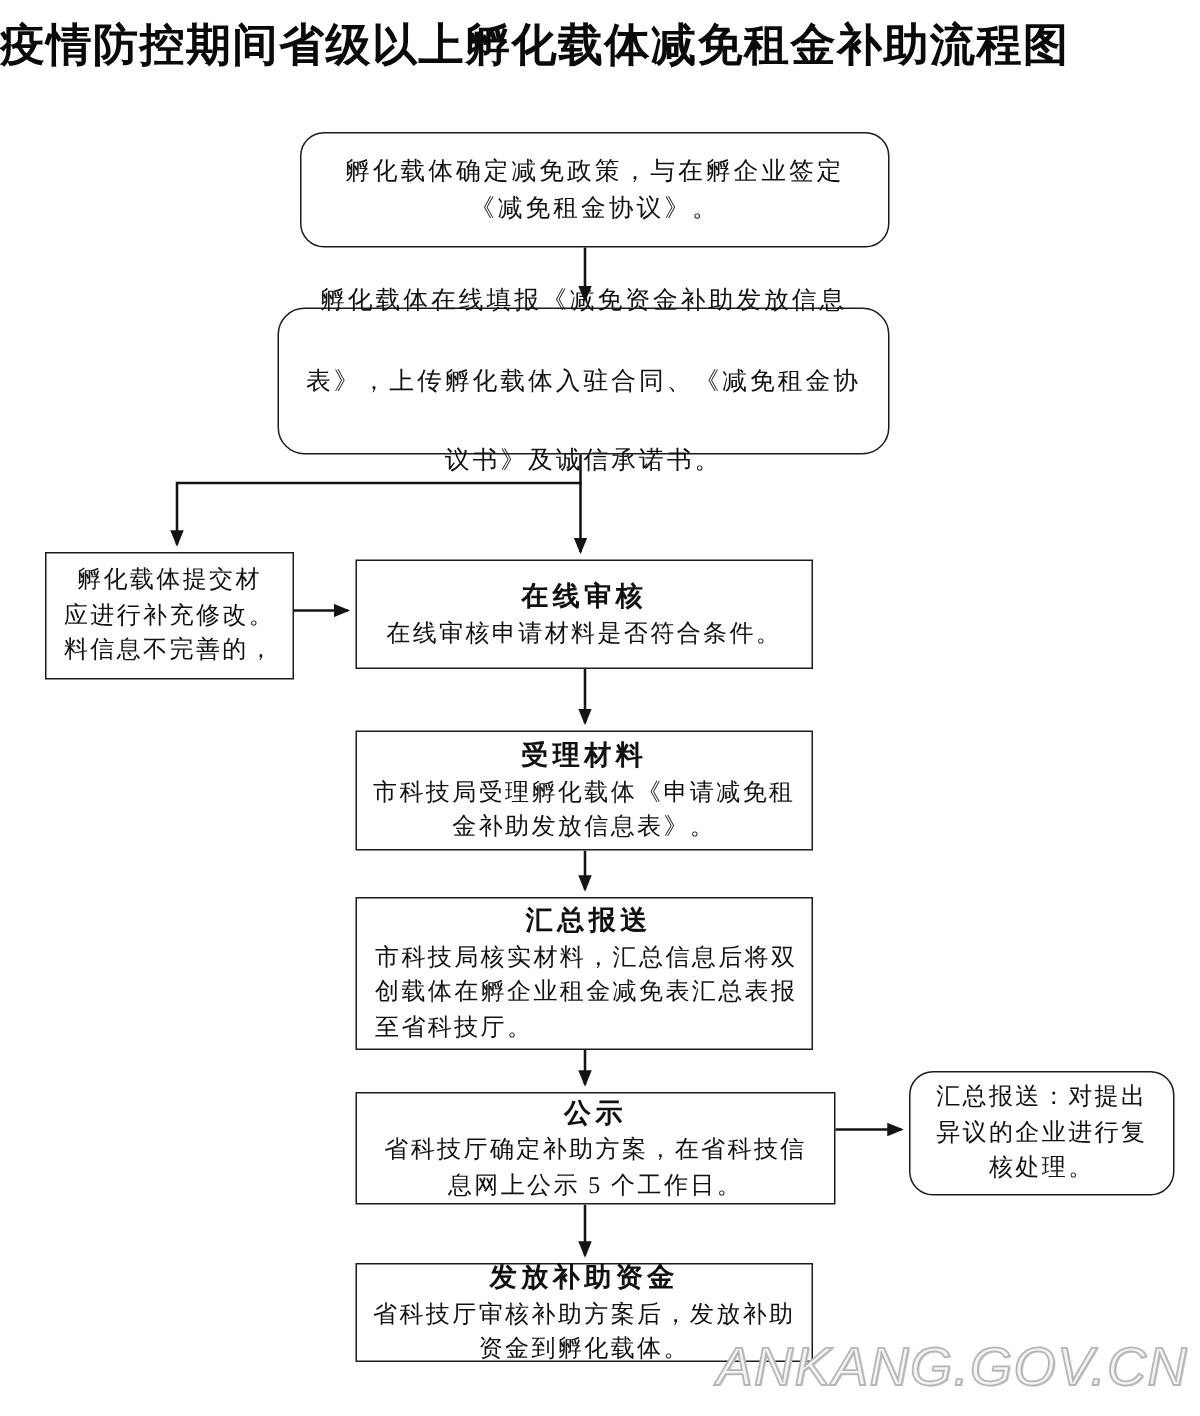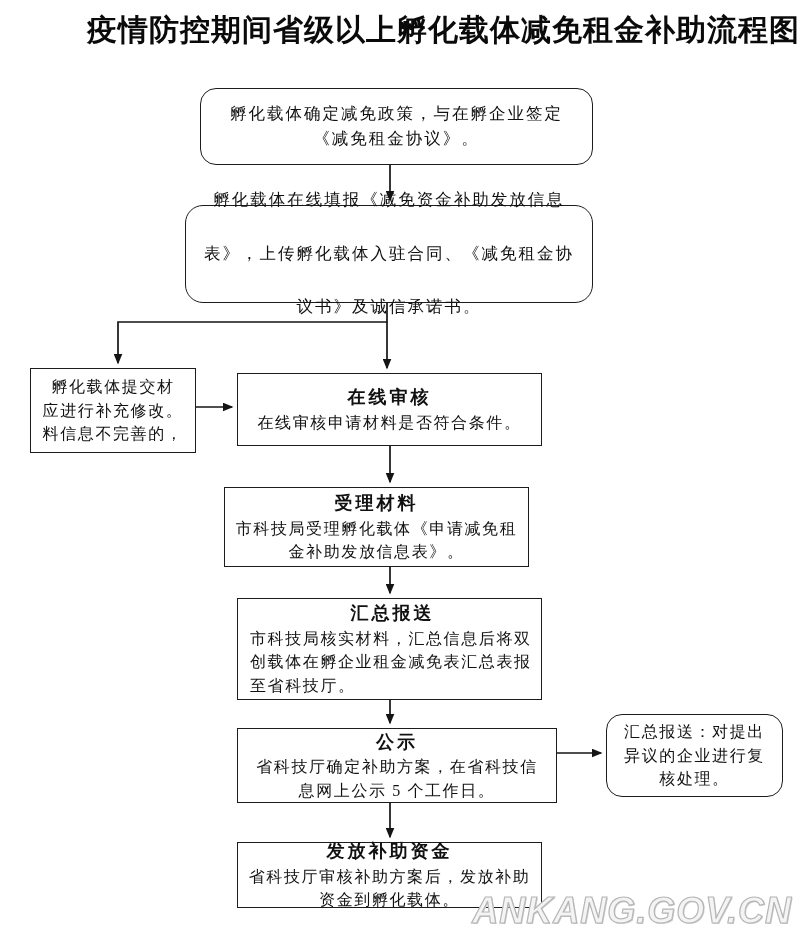--- a/index.html
+++ b/index.html
@@ -1,47 +1,47 @@
 <!DOCTYPE html>
 <html lang="zh"><head>
 <meta charset="utf-8">
 <style>
   html,body{margin:0;padding:0;background:#ffffff;}
   body{font-family:"Liberation Serif","DejaVu Serif",serif;color:#111;}
   .stage{position:relative;width:800px;height:944px;background:#fff;overflow:hidden;margin:0 auto;}
   .page-title{
-    position:absolute;left:0;top:10px;width:800px;text-align:right;
+    position:absolute;left:0;top:10px;width:800px;text-align:left;
     font-size:30px;font-weight:bold;letter-spacing:1px;color:#0a0a0a;
   }
   .connectors{position:absolute;left:0;top:0;width:800px;height:944px;pointer-events:none;}
   .fbox{
     position:absolute;box-sizing:border-box;border:1.6px solid #1c1c1c;background:#fff;
     display:flex;flex-direction:column;justify-content:center;align-items:center;
     text-align:center;line-height:1.48;
   }
   .rounded{border-radius:16px;}
   .fbox .bt{font-weight:bold;font-size:18px;letter-spacing:3px;white-space:nowrap;}
   .fbox .ln{font-size:16px;letter-spacing:1.6px;white-space:nowrap;}
   .big .ln{font-size:16.5px;letter-spacing:2px;}
   .left-align{align-items:flex-start;text-align:left;padding-left:12px;padding-right:6px;}
   .left-align .bt{align-self:center;}
   
   .b-policy    {left:200px;top:88px; width:393px;height:77px;}
   .b-submit    {left:185px;top:205px;width:408px;height:98px;border-radius:18px;gap:29px;}
   .b-incomplete{left:30px; top:368px;width:166px;height:85px;}
   .b-online    {left:237px;top:373px;width:305px;height:73px;}
-  .b-accept    {left:224px;top:487px;width:305px;height:80px;}
+  .b-accept    {left:237px;top:487px;width:305px;height:80px;}
   .b-report    {left:237px;top:598px;width:305px;height:102px;}
   .b-publicity {left:237px;top:728px;width:320px;height:75px;}
   .b-objection {left:606px;top:714px;width:177px;height:83px;}
   .b-grant     {left:237px;top:842px;width:305px;height:66px;}
   .watermark{
     position:absolute;right:8px;bottom:12px;
     font-family:"Liberation Sans","DejaVu Sans",sans-serif;
-    font-size:36px;font-weight:bold;font-style:italic;letter-spacing:1px;
+    font-size:36px;font-weight:normal;font-style:italic;letter-spacing:1px;
     color:#f4f4f4;-webkit-text-stroke:1.2px #b6b6b6;
     text-shadow:1px 1px 0 #cfcfcf;white-space:nowrap;
   }
 </style>
 </head>
 <body>
 
 <div class="stage">
 
   <div class="page-title">疫情防控期间省级以上孵化载体减免租金补助流程图</div>

